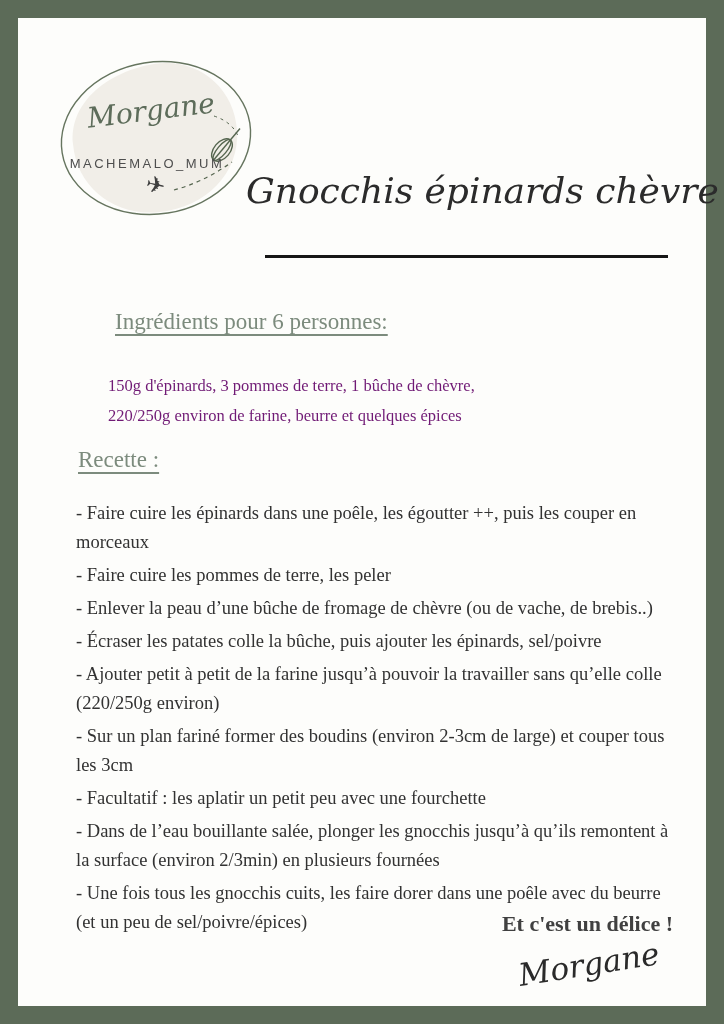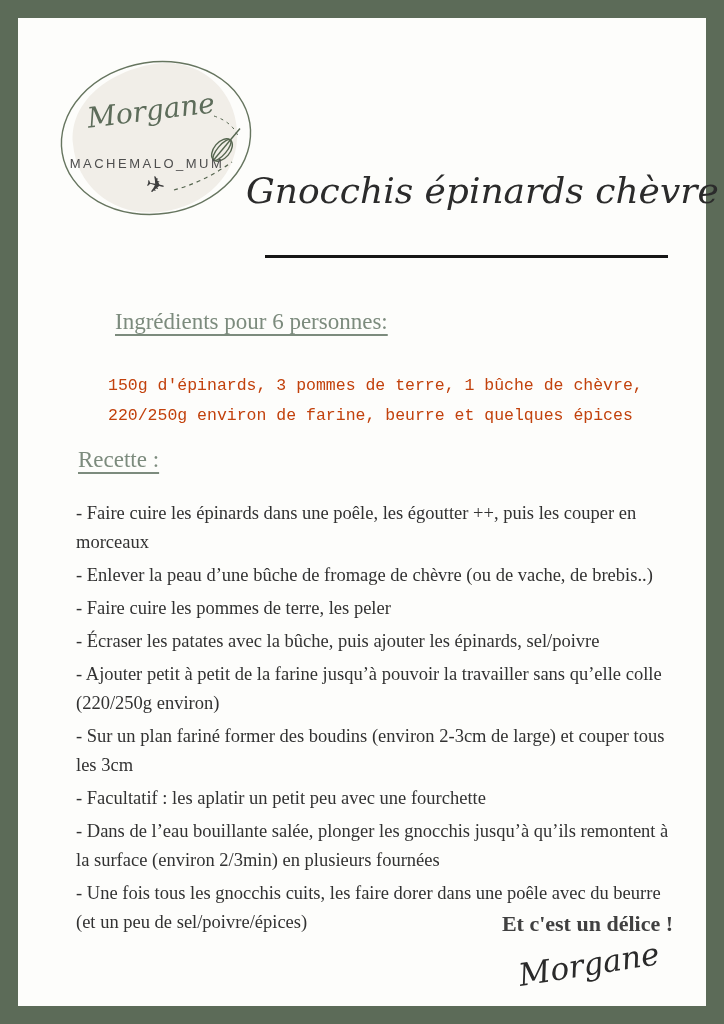--- a/index.html
+++ b/index.html
@@ -46,22 +46,22 @@
   .section-heading {
     position:absolute; font-size:23px; color:#7c8b7d;
     text-decoration:underline; text-underline-offset:5px;
     text-decoration-thickness:1.5px; white-space:nowrap;
   }
   .ingredients-heading { left:97px; top:291px;text-align:right; }
   .recipe-heading { left:60px; top:429px; }
   
   .ingredients-text {
     position:absolute; left:90px; top:353px;
-    font-family:Liberation Mono, monospace;
-    font-size:16.5px; line-height:30px; color:#c2410c; white-space:nowrap;
+    font-family:Liberation Serif, serif;
+    font-size:16.5px; line-height:30px; color:#701a75; white-space:nowrap;
   }
   .steps {
     position:absolute; left:54px; top:477px; width:608px;
     font-size:18.5px; line-height:29px; color:#323232;
   }
   .steps p { margin:4px; }
   
   .tagline {
     position:absolute; right:33px; top:893px;
     font-size:22px; font-weight:bold; color:#404040; white-space:nowrap;
@@ -105,23 +105,23 @@
 
   <div class="section-heading ingredients-heading">Ingrédients pour 6 personnes:</div>
   <div class="ingredients-text">
     <div>150g d'épinards, 3 pommes de terre, 1 bûche de chèvre,</div>
     <div>220/250g environ de farine, beurre et quelques épices</div>
   </div>
 
   <div class="section-heading recipe-heading">Recette :</div>
   <div class="steps">
     <p>- Faire cuire les épinards dans une poêle, les égoutter ++, puis les couper en morceaux</p>
+    <p>- Faire cuire les pommes de terre, les peler</p>
     <p>- Enlever la peau d’une bûche de fromage de chèvre (ou de vache, de brebis..)</p>
-    <p>- Faire cuire les pommes de terre, les peler</p>
-    <p>- Écraser les patates avec la bûche, puis ajouter les épinards, sel/poivre</p>
+    <p>- Écraser les patates colle la bûche, puis ajouter les épinards, sel/poivre</p>
     <p>- Ajouter petit à petit de la farine jusqu’à pouvoir la travailler sans qu’elle colle (220/250g environ)</p>
     <p>- Sur un plan fariné former des boudins (environ 2-3cm de large) et couper tous les 3cm</p>
     <p>- Facultatif : les aplatir un petit peu avec une fourchette</p>
     <p>- Dans de l’eau bouillante salée, plonger les gnocchis jusqu’à qu’ils remontent à la surface (environ 2/3min) en plusieurs fournées</p>
     <p>- Une fois tous les gnocchis cuits, les faire dorer dans une poêle avec du beurre (et un peu de sel/poivre/épices)</p>
   </div>
 
   <div class="tagline">Et c'est un délice !</div>
   <div class="signature">Morgane</div>
 

